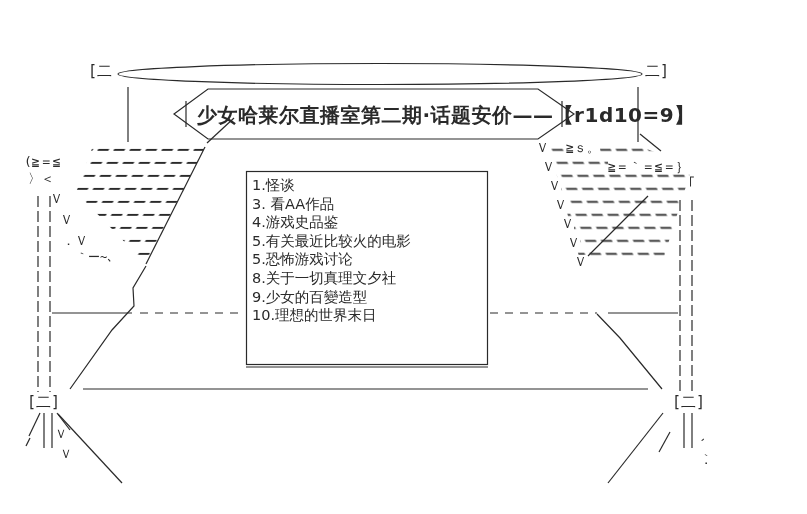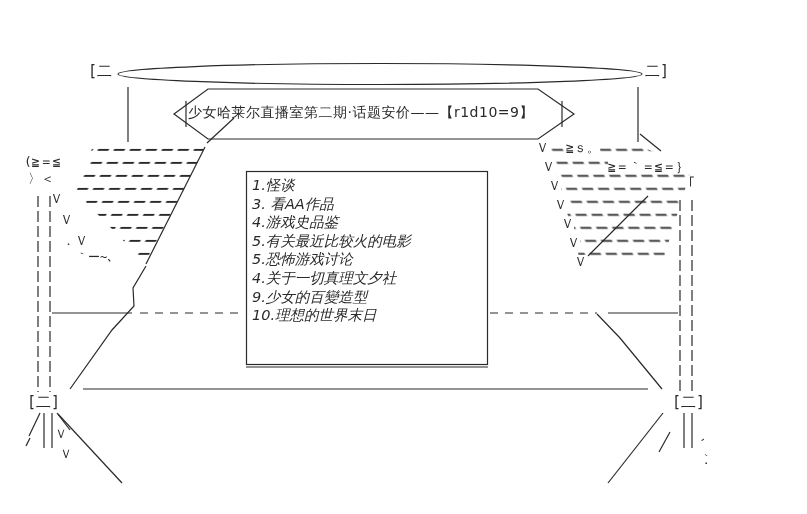--- a/index.html
+++ b/index.html
@@ -2,25 +2,25 @@
 <html><head>
 <meta charset="utf-8">
 <style>
   html,body{margin:0;padding:0;background:#ffffff;}
   .stage{position:relative;width:807px;height:514px;background:#ffffff;overflow:hidden;
          font-family:"DejaVu Sans Mono","DejaVu Sans",monospace;color:#2a2a2a;}
   .stage svg{position:absolute;left:0;top:0;}
   .glyph{position:absolute;white-space:pre;color:#2a2a2a;
          font-family:"DejaVu Sans Mono","DejaVu Sans",monospace;line-height:1;}
   .cjk{font-family:"DejaVu Sans","Liberation Sans",sans-serif;}
-  .title-text{left:188px;top:105px;font-size:14px;letter-spacing:0.5px;}
+  .title-text{left:197px;top:105px;font-size:20px;letter-spacing:0.5px;font-weight:bold;}
   .topics{position:absolute;left:252px;top:176px;margin:0;padding:0;list-style:none;
           font-size:14.5px;line-height:18.6px;white-space:nowrap;
           font-family:"DejaVu Sans","Liberation Sans",sans-serif;color:#2a2a2a;}
-  .topics li{height:18.6px;font-style:italic;}
+  .topics li{height:18.6px;}
   .wl-brace{left:24px;top:155px;font-size:13px;}
   .wl-angle{left:28px;top:172px;font-size:13px;}
   .wl-v1{left:50px;top:192px;font-size:13px;}
   .wl-v2{left:60px;top:213px;font-size:13px;}
   .wl-v3{left:62px;top:234px;font-size:13px;}
   .wl-squiggle{left:76px;top:251px;font-size:12px;}
   .wr-crest{left:566px;top:141px;font-size:13px;background:#fff;}
   .wr-seal{left:608px;top:160px;font-size:13px;background:#fff;}
   .wr-corner{left:688px;top:176px;font-size:14px;}
   .vcolR span{position:absolute;font-size:13px;background:#fff;}
@@ -124,21 +124,21 @@
 
   <div class="glyph cjk title-text">少女哈莱尔直播室第二期·话题安价——【r1d10=9】</div>
 
   <ul class="topics">
 
   <li class="topic-item">1.怪谈</li>
       <li class="topic-item">3. 看AA作品</li>
       <li class="topic-item">4.游戏史品鉴</li>
       <li class="topic-item">5.有关最近比较火的电影</li>
       <li class="topic-item">5.恐怖游戏讨论</li>
-      <li class="topic-item">4.关于一切真理文夕社</li>
+      <li class="topic-item">8.关于一切真理文夕社</li>
       <li class="topic-item">9.少女的百變造型</li>
       <li class="topic-item">10.理想的世界末日</li>
     </ul>
 
   <span class="glyph wl-brace">(≧＝≦</span>
   <span class="glyph wl-angle">〉＜</span>
   <span class="glyph wl-v1">Ｖ</span>
   <span class="glyph wl-v2">Ｖ</span>
   <span class="glyph wl-v3">．Ｖ</span>
   <span class="glyph wl-squiggle">｀ー~､</span>

